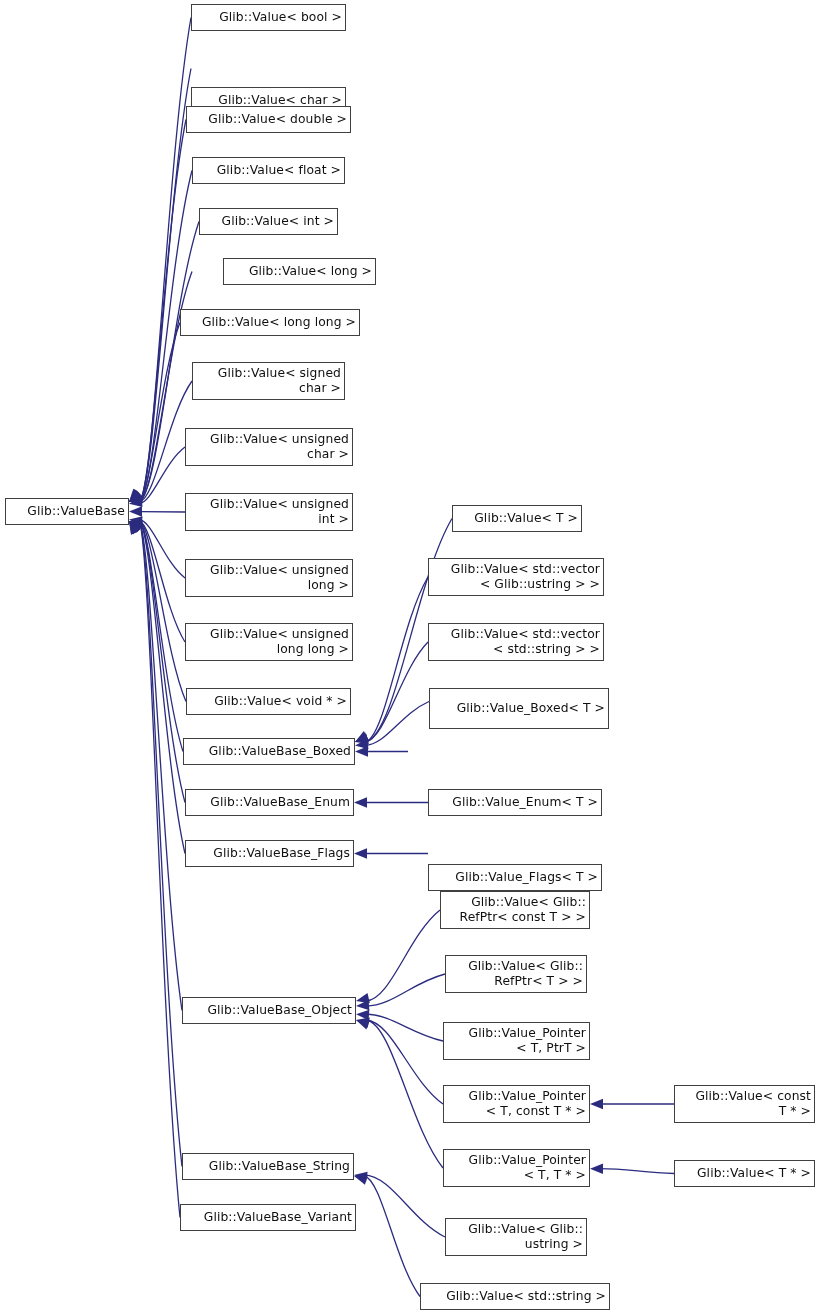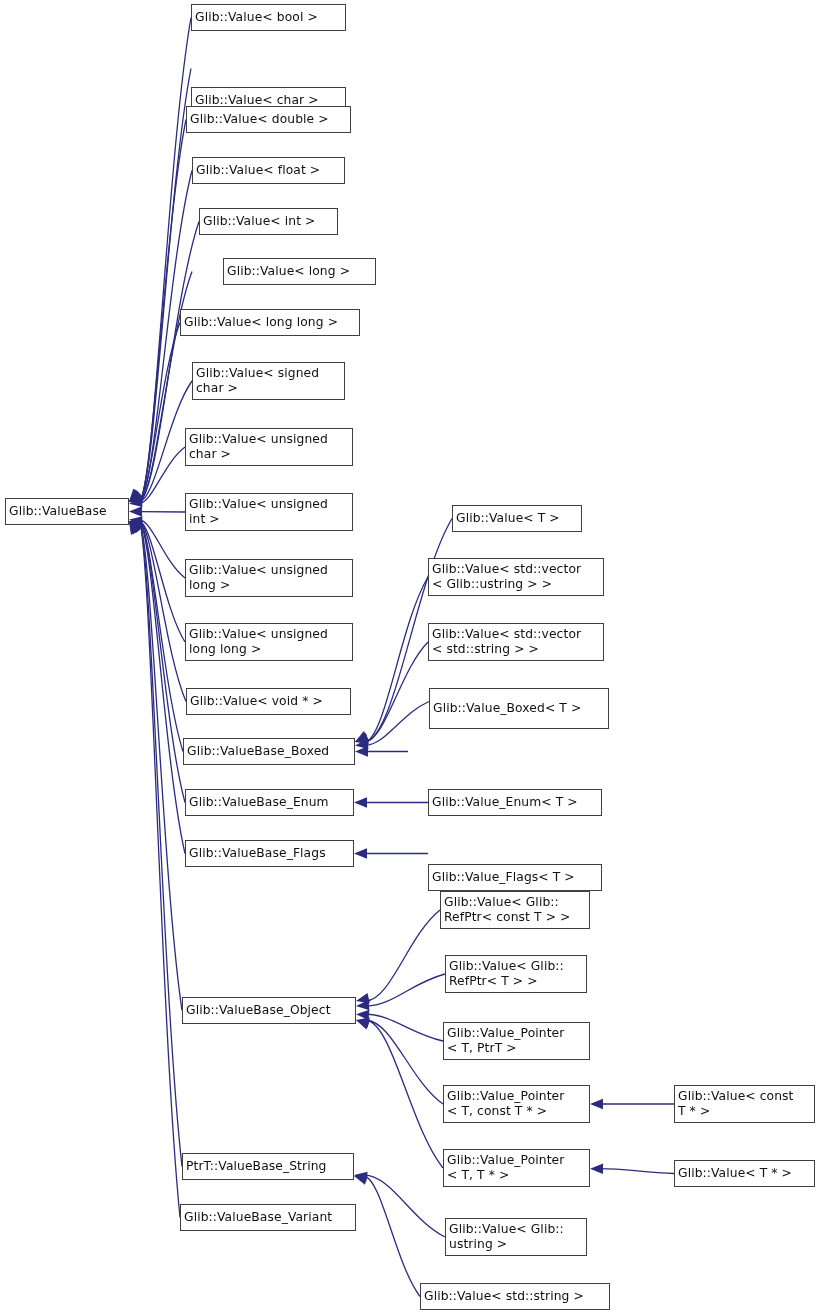--- a/index.html
+++ b/index.html
@@ -24,21 +24,21 @@
     pointer-events: none;
   }
   .node {
     position: absolute;
     box-sizing: border-box;
     border: 1px solid #404040;
     background: #ffffff;
     color: #101010;
     font-size: 12.3px;
     line-height: 15px;
-    text-align: left;
+    text-align: right;
     display: flex;
     align-items: center;
     justify-content: center;
     white-space: pre-line;
     letter-spacing: 0.1px;
     z-index: 2;
   }
   .node .lbl {
     display: block;
     width: 100%;
@@ -137,21 +137,21 @@
 int &gt;</span></div>
     <div class="node" style="left: 185px; top: 559px; width: 168px; height: 38px;"><span class="lbl">Glib::Value&lt; unsigned
 long &gt;</span></div>
     <div class="node" style="left: 185px; top: 623px; width: 168px; height: 38px;"><span class="lbl">Glib::Value&lt; unsigned
 long long &gt;</span></div>
     <div class="node" style="left: 186px; top: 688px; width: 165px; height: 27px;"><span class="lbl">Glib::Value&lt; void * &gt;</span></div>
     <div class="node" style="left: 183px; top: 738px; width: 172px; height: 27px;"><span class="lbl">Glib::ValueBase_Boxed</span></div>
     <div class="node" style="left: 185px; top: 789px; width: 169px; height: 27px;"><span class="lbl">Glib::ValueBase_Enum</span></div>
     <div class="node" style="left: 185px; top: 840px; width: 169px; height: 27px;"><span class="lbl">Glib::ValueBase_Flags</span></div>
     <div class="node" style="left: 182px; top: 997px; width: 174px; height: 27px;"><span class="lbl">Glib::ValueBase_Object</span></div>
-    <div class="node" style="left: 182px; top: 1153px; width: 172px; height: 27px;"><span class="lbl">PtrT::ValueBase_String</span></div>
+    <div class="node" style="left: 182px; top: 1153px; width: 172px; height: 27px;"><span class="lbl">Glib::ValueBase_String</span></div>
     <div class="node" style="left: 180px; top: 1204px; width: 176px; height: 27px;"><span class="lbl">Glib::ValueBase_Variant</span></div>
     <div class="node" style="left: 452px; top: 505px; width: 130px; height: 27px;"><span class="lbl">Glib::Value&lt; T &gt;</span></div>
     <div class="node" style="left: 428px; top: 558px; width: 176px; height: 38px;"><span class="lbl">Glib::Value&lt; std::vector
 &lt; Glib::ustring &gt; &gt;</span></div>
     <div class="node" style="left: 428px; top: 623px; width: 176px; height: 38px;"><span class="lbl">Glib::Value&lt; std::vector
 &lt; std::string &gt; &gt;</span></div>
     <div class="node" style="left: 429px; top: 688px; width: 180px; height: 41px;"><span class="lbl">Glib::Value_Boxed&lt; T &gt;</span></div>
     <div class="node" style="left: 428px; top: 789px; width: 174px; height: 27px;"><span class="lbl">Glib::Value_Enum&lt; T &gt;</span></div>
     <div class="node" style="left: 428px; top: 864px; width: 174px; height: 27px;"><span class="lbl">Glib::Value_Flags&lt; T &gt;</span></div>
     <div class="node" style="left: 440px; top: 891px; width: 150px; height: 38px;"><span class="lbl">Glib::Value&lt; Glib::

